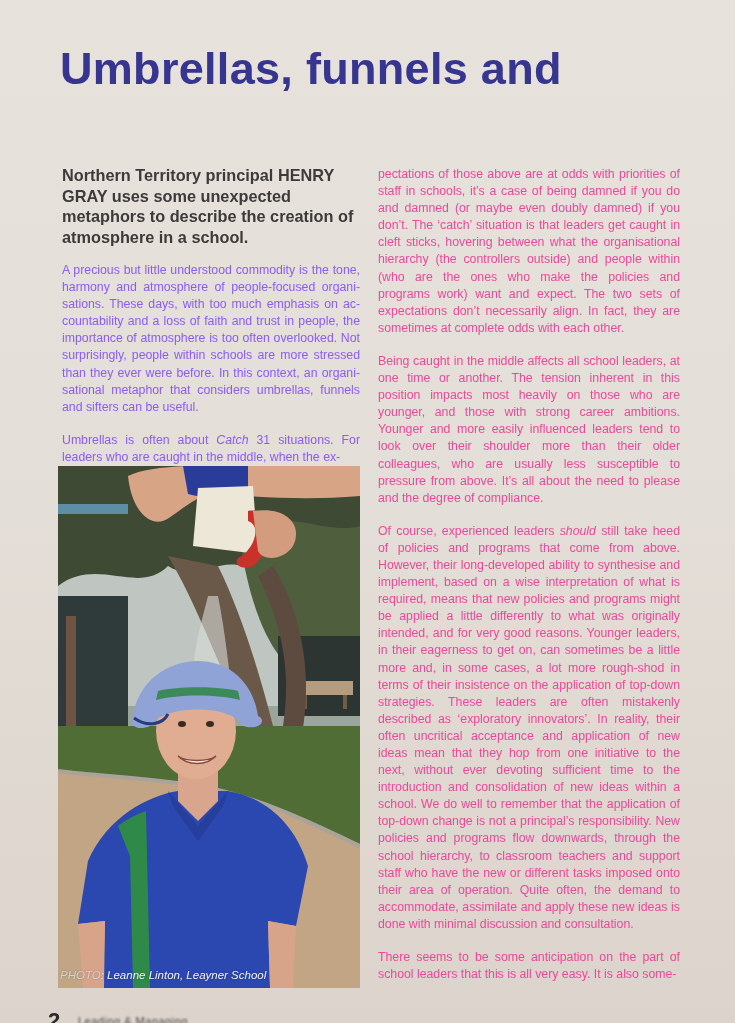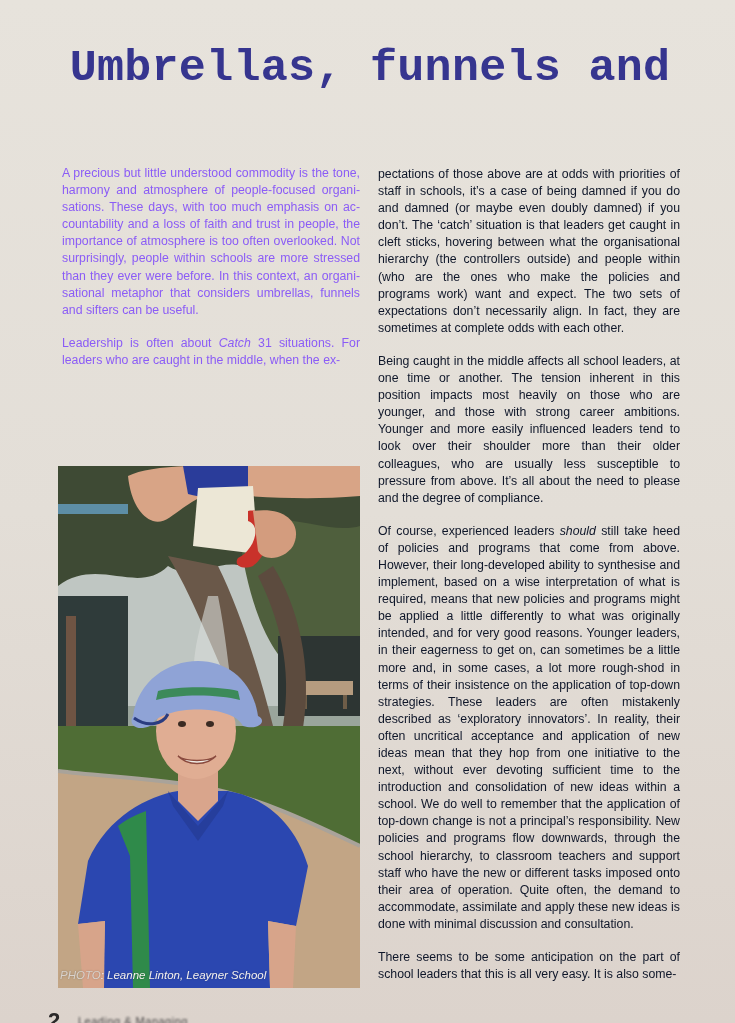--- a/index.html
+++ b/index.html
@@ -18,22 +18,21 @@
     .page {
       position: absolute;
       left: 0; top: 0;
       width: 735px; height: 1023px;
     }
     .title {
       position: absolute;
       left: 60px;
       top: 40px;
       width: 620px;
-      text-align: center;
-      font-family: Liberation Mono, monospace;
+      font-family: Liberation Sans, sans-serif;
       font-weight: bold;
       font-size: 45px;
       line-height: 57px;
       color: #36358f;
       letter-spacing: 0.3px;
       margin: 0;
     }
     .col-left {
       position: absolute;
       left: 62px;
@@ -55,21 +54,21 @@
     }
     .body-p {
       font-size: 12.3px;
       line-height: 17.1px;
       text-align: justify;
       margin: 0 0 16px 0;
       color: #8b5cf6;
       hyphens: manual;
     }
     .body-p.right {
-      color: #0f172a;
+      color: #ec4899;
     }
     .subhead {
       font-weight: bold;
       font-size: 16.5px;
       line-height: 20px;
       color: #3e3f86;
       margin: 22px 0 21px 0;
     }
     em { font-style: italic; }
     .photo {
@@ -114,22 +113,23 @@
 </head>
 <body>
 
 <div class="page">
 
   <h1 class="title">
     <span>Umbrellas, funnels and</span><br>
   </h1>
 
   <div class="col-left">
+    <p class="standfirst">Northern Territory principal HENRY GRAY uses some unexpected metaphors to describe the creation of atmosphere in a school.</p>
     <p class="body-p">A precious but little understood commodity is the tone, harmony and atmosphere of people-focused organi­sations. These days, with too much emphasis on ac­countability and a loss of faith and trust in people, the importance of atmosphere is too often overlooked. Not surprisingly, people within schools are more stressed than they ever were before. In this context, an organi­sational metaphor that considers umbrellas, funnels and sifters can be useful.</p>
-    <p class="body-p"><span>Leadership is often about </span><em>Catch</em><span> 31 situations. For leaders who are caught in the middle, when the ex-</span></p>
+    <p class="body-p"><span>Umbrellas is often about </span><em>Catch</em><span> 31 situations. For leaders who are caught in the middle, when the ex-</span></p>
   </div>
 
   <div class="photo">
     <svg width="302" height="522" viewBox="0 0 302 522">
 
       <rect x="0" y="0" width="302" height="522" fill="#9aa59c"></rect>
       <rect x="0" y="0" width="302" height="240" fill="#bfc6c2"></rect>
 
       <path d="M0 0 H302 V120 C260 130 230 90 200 110 C170 80 140 120 110 100 C80 130 40 90 0 120 Z" fill="#3e4a34"></path>
       <path d="M180 60 C220 40 270 70 302 60 V230 C280 210 250 220 230 200 C210 180 190 140 180 60 Z" fill="#4f5f3d"></path>

